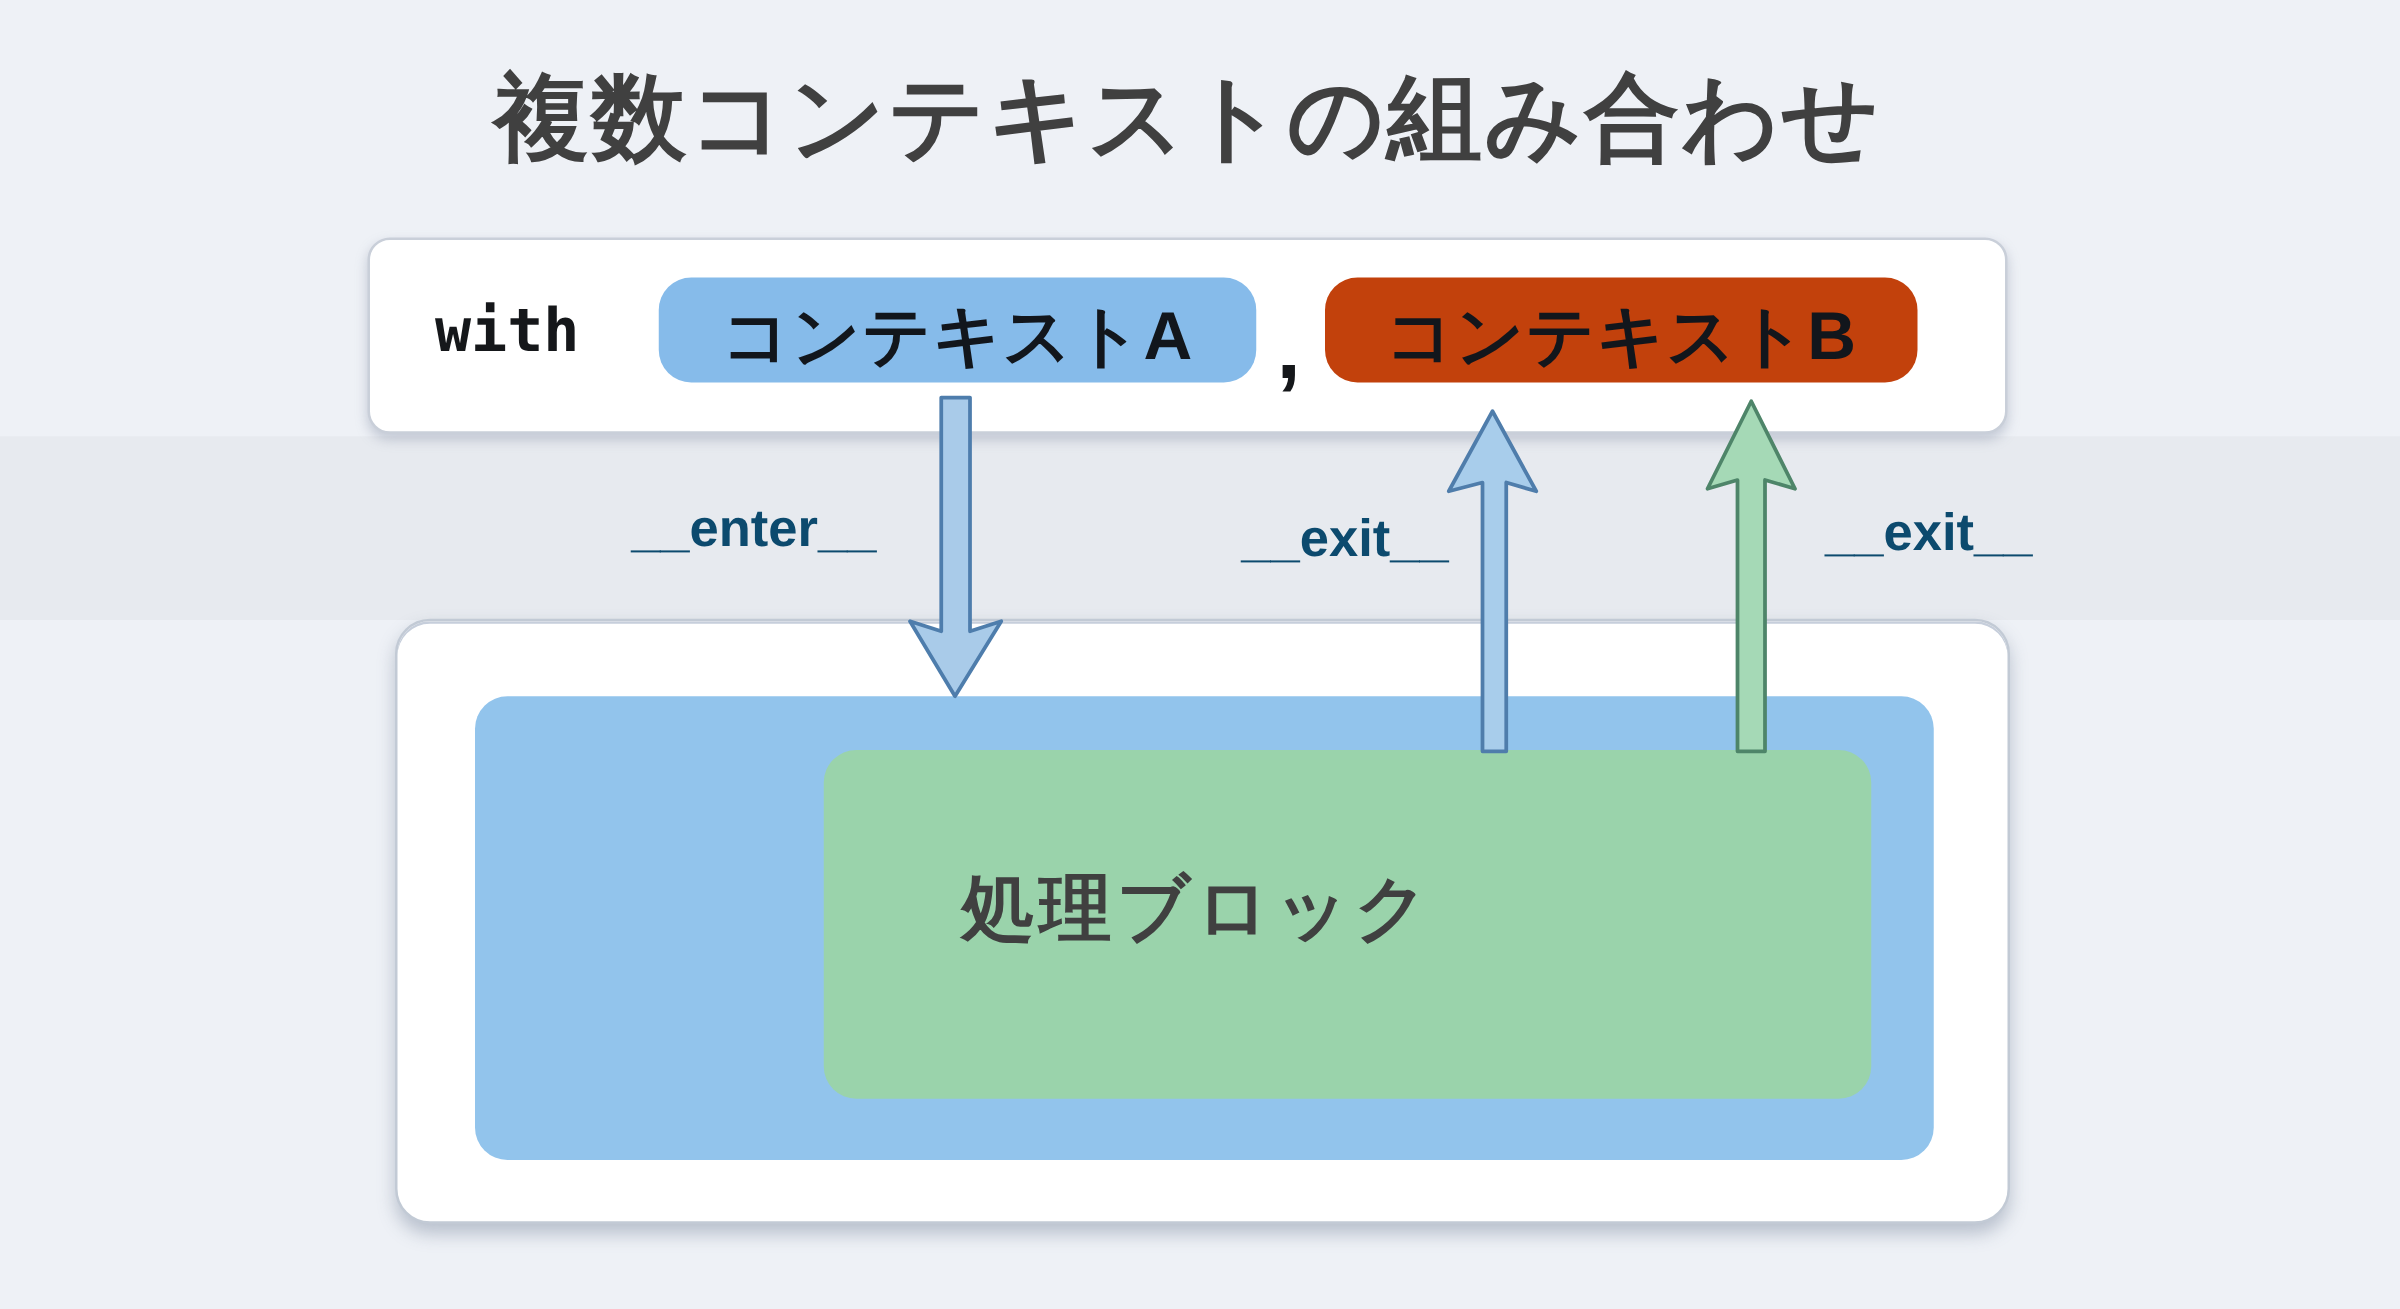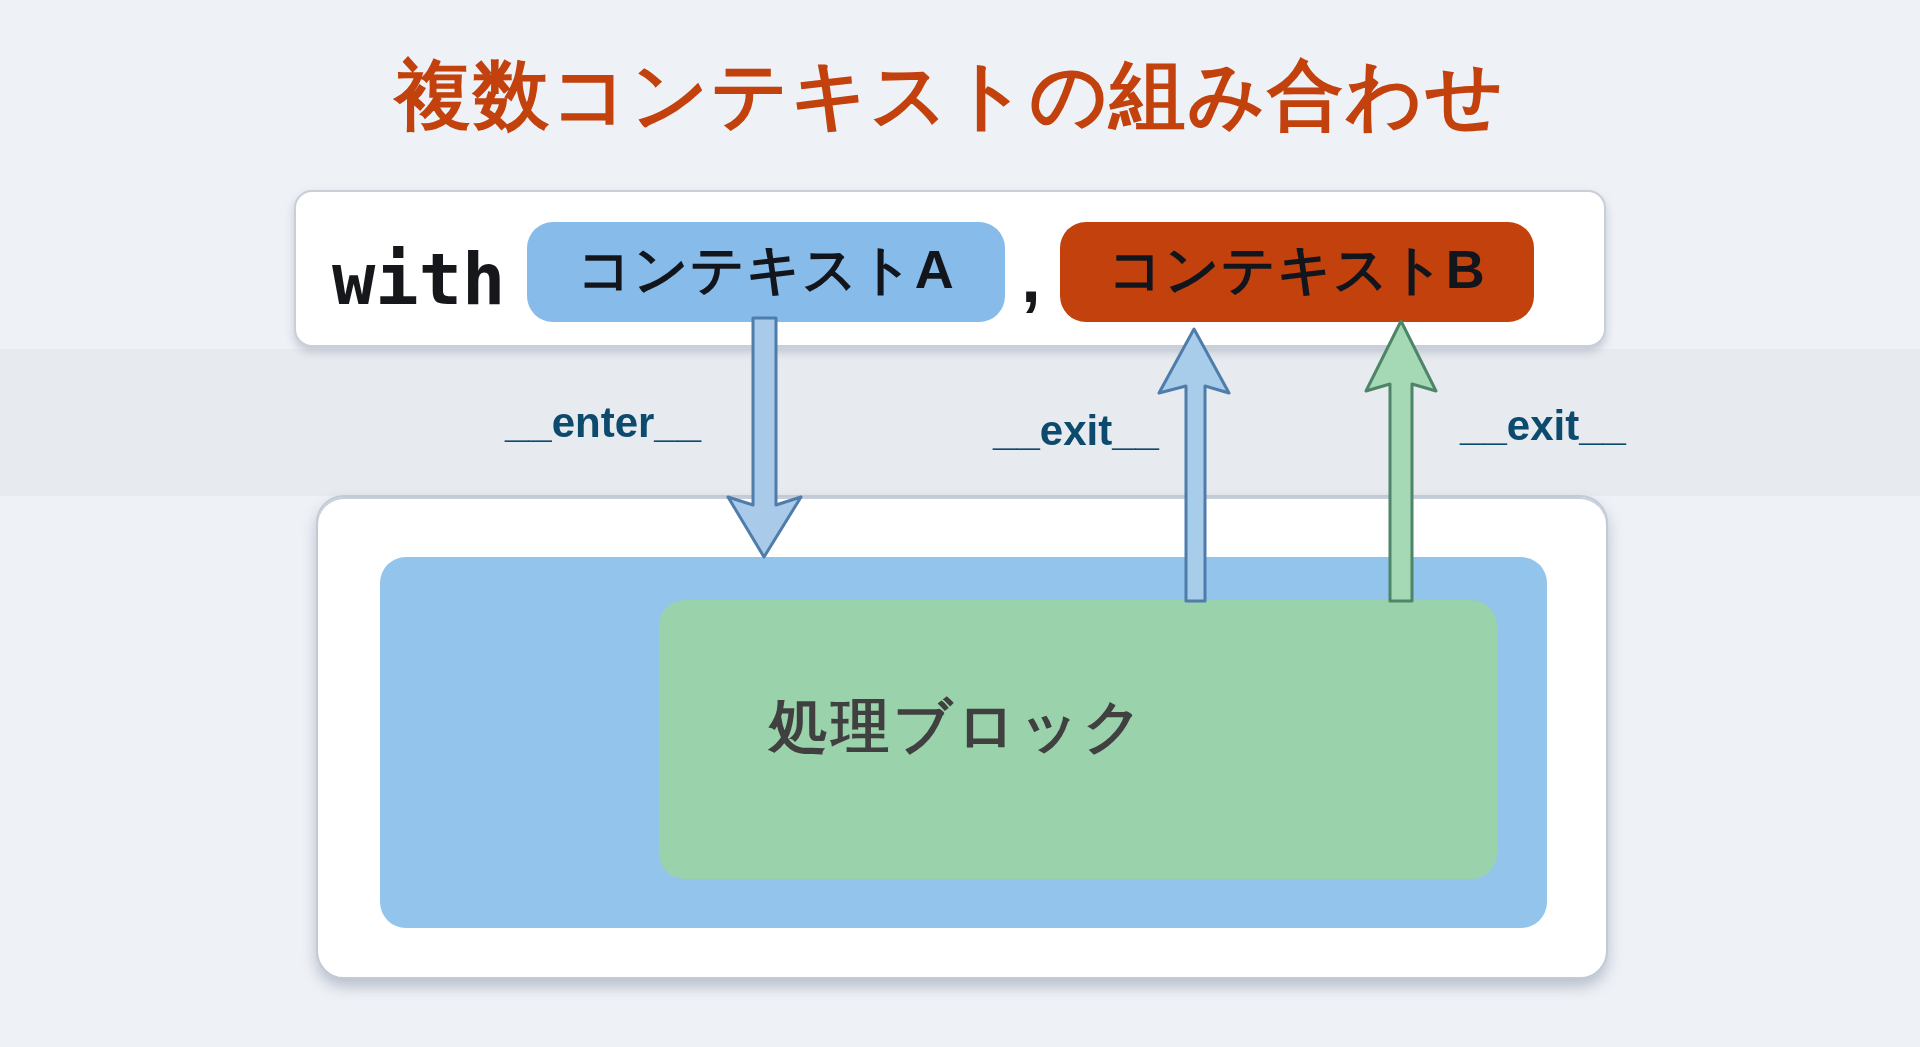--- a/index.html
+++ b/index.html
@@ -28,47 +28,47 @@
     position: absolute;
     left: 0;
     top: 45px;
     width: 1900px;
     height: 100px;
     line-height: 100px;
     text-align: center;
     font-size: 76px;
     font-weight: 800;
     letter-spacing: 2px;
-    color: #c2410c;
+    color: #404040;
   }
   .with-box {
     position: absolute;
     left: 294px;
     top: 190px;
     width: 1312px;
     height: 157px;
     background: #ffffff;
     border: 2px solid #c9cfd9;
     border-radius: 18px;
     box-sizing: border-box;
     box-shadow: 0 5px 9px rgba(125, 138, 160, 0.38);
   }
   .with-keyword {
     position: absolute;
-    left: 332px;
+    left: 348px;
     top: 237px;
     font-family: "DejaVu Sans Mono", monospace;
-    font-size: 72px;
+    font-size: 48px;
     font-weight: 700;
     color: #15171a;
   }
   .chip {
     position: absolute;
     top: 222px;
-    height: 100px;
+    height: 84px;
     border-radius: 26px;
     text-align: center;
     line-height: 95px;
     font-size: 54px;
     font-weight: 700;
     letter-spacing: 1px;
     color: #12161c;
   }
   .chip-a {
     left: 527px;

